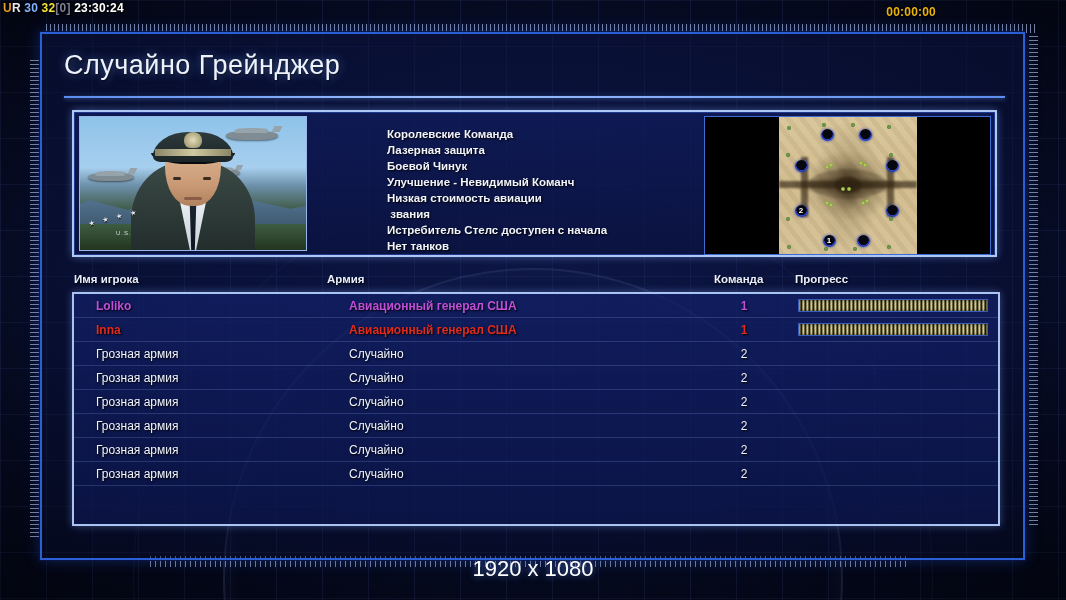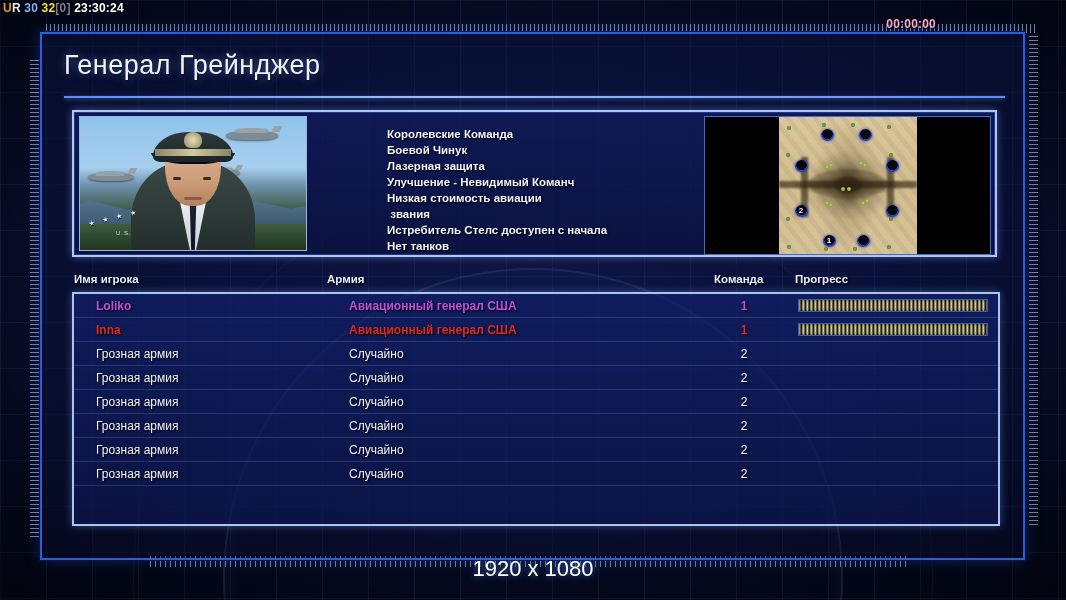--- a/index.html
+++ b/index.html
@@ -37,21 +37,21 @@
     background:radial-gradient(ellipse 75% 70% at 50% 48%, rgba(0,0,0,0) 40%, rgba(0,0,0,.55) 100%); }
 
   
   #topbar {
     position:absolute; left:0; top:0; width:942px; height:17px;
     font:bold 12px/17px "Liberation Sans", sans-serif;
     z-index:40; letter-spacing:.2px;
     text-shadow:0 0 3px #000, 1px 1px 0 #000;
   }
   #topbar .left { position:absolute; left:3px; top:0; white-space:nowrap; }
-  #topbar .right { position:absolute; right:6px; top:16px; color:#f9a8d4; }
+  #topbar .right { position:absolute; right:6px; top:4px; color:#eab308; }
   .t-u { color:#e8a022; } .t-r { color:#e8e8f0; }
   .t-n1 { color:#7fb4ff; } .t-n2 { color:#f2e437; } .t-n3 { color:#7b7f92; }
   .t-clock { color:#ffffff; }
 
   
   .ruler { position:absolute; z-index:5; opacity:.75; }
   .ruler.h {
     height:9px;
     background-image:repeating-linear-gradient(to right,
       rgba(185,200,235,.85) 0 1px, transparent 1px 4px);
@@ -239,21 +239,21 @@
 <div class="ruler v" id="ruler-right"></div>
 
 <div id="topbar">
   <span class="left"><span class="t-u">U</span><span class="t-r">R</span>&nbsp;<span class="t-n1">30</span>&nbsp;<span class="t-n2">32</span><span class="t-n3">[0]</span>&nbsp;<span class="t-clock">23:30:24</span></span>
   <span class="right">00:00:00</span>
 </div>
 
 <div id="panel">
 
   <div id="panel-header">
-    <div id="title">Генерал Грейнджер</div>
+    <div id="title">Случайно Грейнджер</div>
   </div>
   <div id="title-rule"></div>
 
   <div id="infobox">
 
     <div id="portrait">
       <div class="mtn"></div>
       <div class="ground"></div>
       <div class="plane" id="p1"></div>
       <div class="plane" id="p2"></div>
@@ -269,22 +269,22 @@
       <div class="gen-brim"></div>
       <div class="gen-cap"></div>
       <div class="gen-band"></div>
       <div class="gen-badge"></div>
       <div class="stars">★ ★ ★ ★</div>
       <div class="us-mark">U.S.</div>
     </div>
 
     <div id="desc">
       <div>Королевские Команда</div>
+      <div>Лазерная защита</div>
       <div>Боевой Чинук</div>
-      <div>Лазерная защита</div>
       <div>Улучшение - Невидимый Команч</div>
       <div>Низкая стоимость авиации</div>
       <div> звания</div>
       <div>Истребитель Стелс доступен с начала</div>
       <div>Нет танков</div>
     </div>
 
     <div id="minimap">
       <div id="mapimg">
         <div class="rv" style="left:0;top:64px;width:138px;height:7px;"></div>

